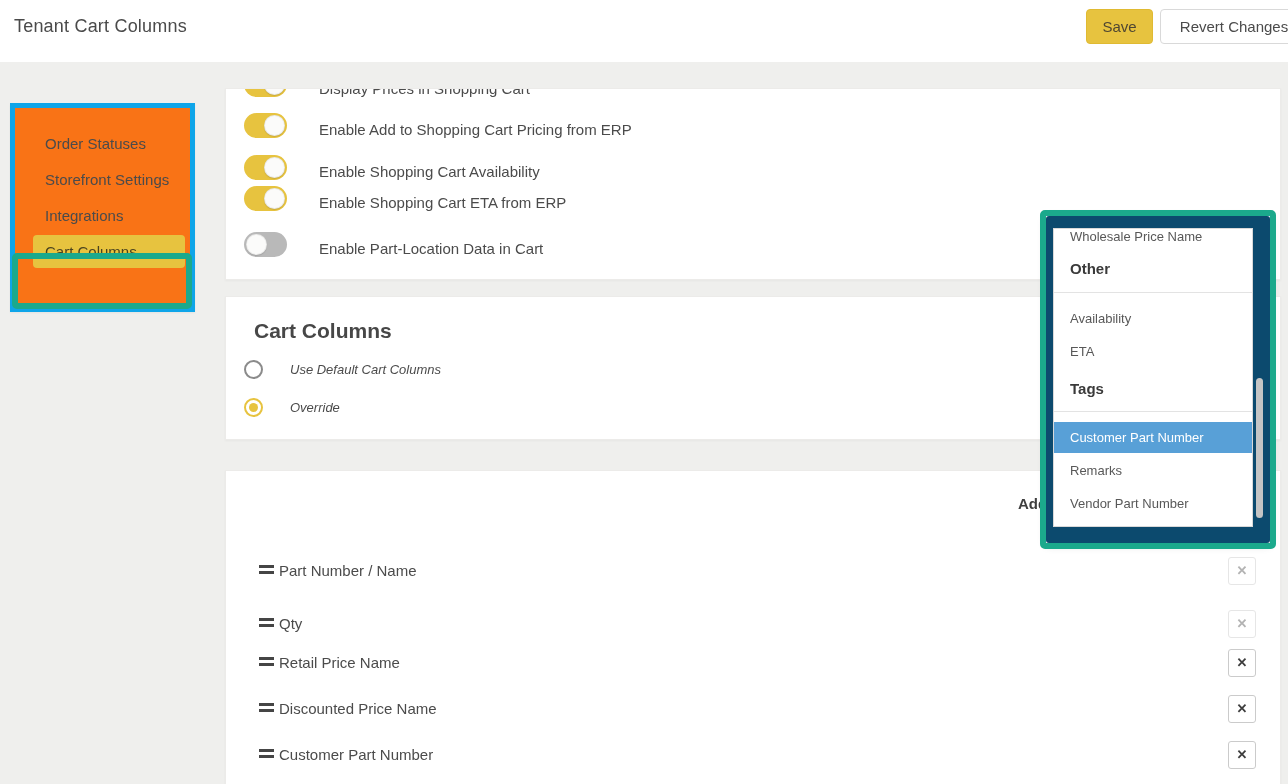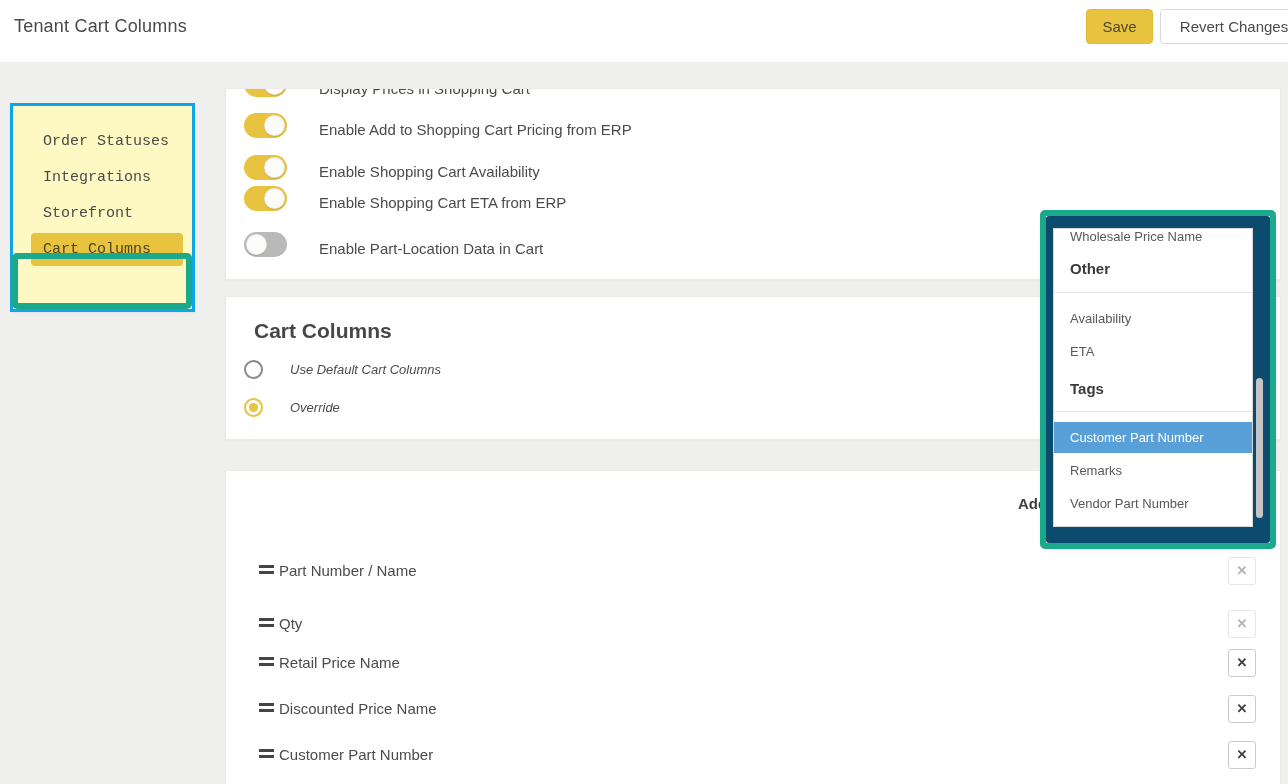--- a/index.html
+++ b/index.html
@@ -10,21 +10,21 @@
     font-family:"Liberation Sans", sans-serif;
     color:#4b4b4b;
   }
   
   .header { position:absolute; left:0; top:0; width:1288px; height:62px; background:#ffffff; z-index:2; }
   .page-title { position:absolute; left:14px; top:16px; font-size:18px; font-weight:400; color:#4a4a4a; letter-spacing:0.2px; }
   .btn { font-family:"Liberation Sans",sans-serif; font-size:15px; border-radius:4px; cursor:pointer; }
   .btn-save { position:absolute; left:1086px; top:9px; width:67px; height:35px; background:#e7c33f; border:1px solid #e0ba32; color:#4f4732; }
   .btn-revert { position:absolute; left:1160px; top:9px; width:148px; height:35px; background:#ffffff; border:1px solid #d9d9d9; color:#4b4b4b; }
   
-  .sidebar { position:absolute; left:10px; top:103px; width:185px; height:209px; background:#fef9c3; border:3px solid #0ea5e9; box-shadow:0 1px 2px rgba(0,0,0,0.05); padding-top:18px; z-index:2;font-family:Liberation Mono, monospace; }
+  .sidebar { position:absolute; left:10px; top:103px; width:185px; height:209px; background:#f97316; border:5px solid #0ea5e9; box-shadow:0 1px 2px rgba(0,0,0,0.05); padding-top:18px; z-index:2; }
   .side-item { position:relative; height:36px; line-height:36px; font-size:15px; color:#4b4b4b; padding-left:30px; cursor:pointer; }
   .side-item.active { padding:0; }
   .side-pill { display:block; margin-left:18px; margin-top:1px; width:152px; height:33px; line-height:33px; background:#e7c33f; border-radius:4px; padding-left:12px; color:#4a431f; }
   
   .card { position:absolute; left:225px; width:1056px; background:#ffffff; border:1px solid #ecebe9; box-shadow:0 1px 2px rgba(0,0,0,0.04); z-index:1; }
   .card-toggles { top:88px; height:192px; overflow:hidden; }
   .card-cartcols { top:296px; height:144px; }
   .card-list { top:470px; height:320px; }
   
   .toggle-row { position:absolute; left:18px; height:26px; display:flex; align-items:flex-end; }
@@ -69,22 +69,22 @@
 <body>
 
 <div class="header">
   <div class="page-title">Tenant Cart Columns</div>
   <button class="btn btn-save">Save</button>
   <button class="btn btn-revert">Revert Changes</button>
 </div>
 
 <nav class="sidebar">
   <div class="side-item">Order Statuses</div>
+  <div class="side-item">Storefront Settings</div>
   <div class="side-item">Integrations</div>
-  <div class="side-item">Storefront Settings</div>
   <div class="side-item active">
     <span class="side-pill">Cart Columns</span>
   </div>
 </nav>
 
 <section class="card card-toggles">
   <div class="toggle-row" style="top:-18px;">
     <span class="toggle on">
         <span class="knob"></span>
       </span>

